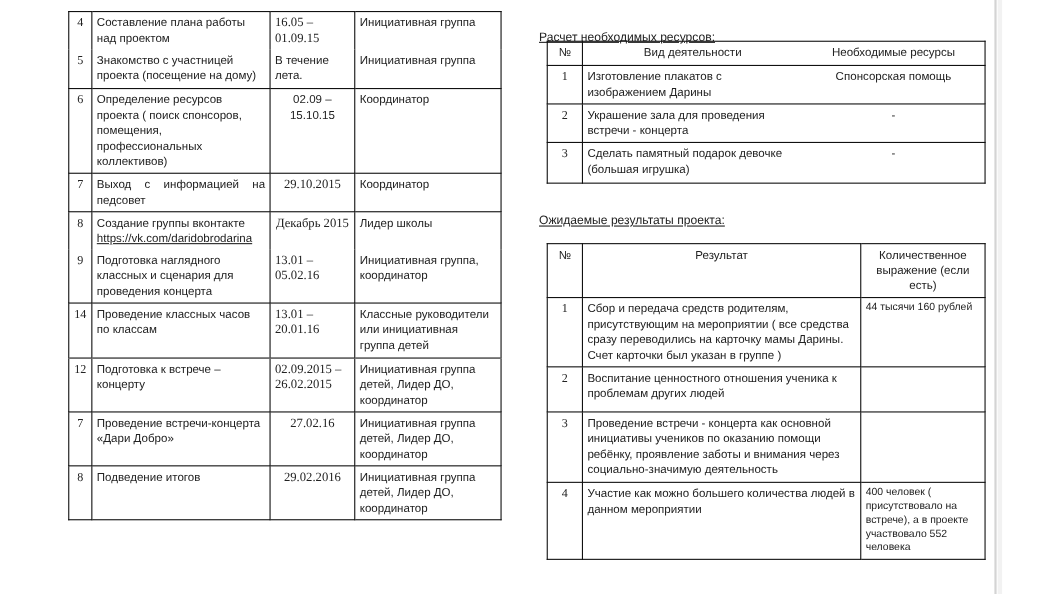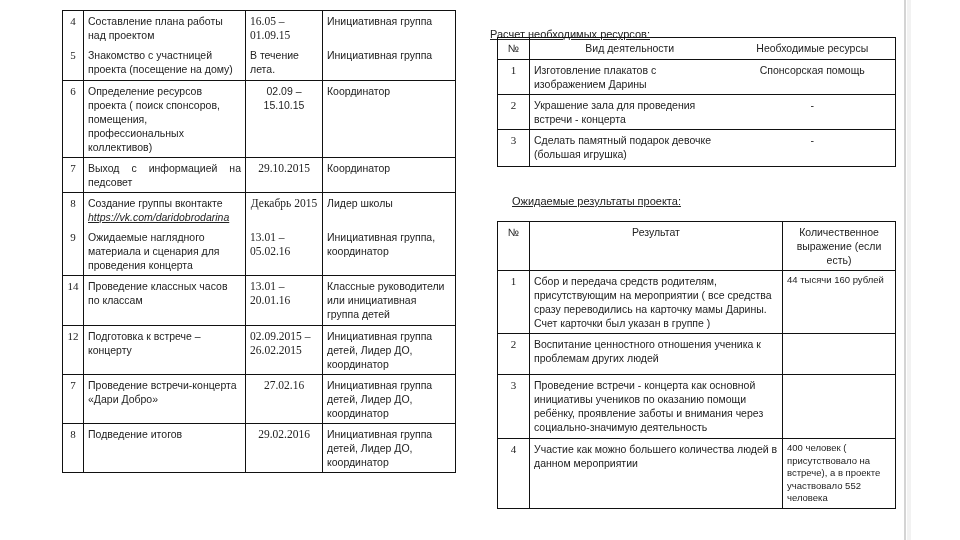--- a/index.html
+++ b/index.html
@@ -8,31 +8,31 @@
     font-family: "Liberation Sans", sans-serif; color: #222;
   }
   .page-edge { position: absolute; left: 904px; top: 0; width: 2px; height: 540px; background: #d4d4d4; }
   .page-edge2 { position: absolute; left: 907px; top: 0; width: 4px; height: 540px; background: #f2f2f2; }
 
   table { border-collapse: collapse; position: absolute; table-layout: fixed; }
   td, th { border: 1px solid #111; vertical-align: top; padding: 3px 4px; font-size: 10.5px; line-height: 14px; font-weight: normal; }
   .serif { font-family: "Liberation Serif", serif; font-size: 11.5px; }
   .num { text-align: center; font-family: "Liberation Serif", serif; font-size: 11px; padding-left: 1px; padding-right: 1px; }
   .center { text-align: center; }
-  .link { text-decoration: underline; color: #222; font-style: italic; }
+  .link { text-decoration: underline; color: #222; }
 
   
   #plan { left: 62px; top: 10px; width: 393px; }
   #plan td { border-top: 1px solid #111; }
   #plan .nob { border-top: none; }
   #plan .nobb { border-bottom: none; }
 
   .heading { position: absolute; font-size: 11px; text-decoration: underline; color: #222; }
   #res-heading { left: 490px; top: 28px; }
-  #exp-heading { left: 490px; top: 195px; margin-left: 22px; }
+  #exp-heading { left: 490px; top: 195px; }
 
   #resources { left: 497px; top: 37px; width: 398px; }
   #resources .nosep-r { border-right: none; margin-top: 22px; }
   #resources .nosep-l { border-left: none; text-align: center; }
 
   #results { left: 497px; top: 221px; width: 398px; }
   .small { font-size: 9.5px; line-height: 12.5px; }
 </style>
 </head>
 <body>
@@ -78,21 +78,21 @@
     <td class="num nobb">8</td>
     <td class="nobb">
       <span>Создание группы вконтакте</span><br>
       <a class="link">https://vk.com/daridobrodarina</a>
     </td>
     <td class="serif center nobb">Декабрь 2015</td>
     <td class="nobb">Лидер школы</td>
   </tr>
   <tr style="height:48px">
     <td class="num nob">9</td>
-    <td class="nob">Ожидаемые наглядного материала и сценария для проведения концерта</td>
+    <td class="nob">Подготовка наглядного классных и сценария для проведения концерта</td>
     <td class="serif nob">13.01 – 05.02.16</td>
     <td class="nob">Инициативная группа, координатор</td>
   </tr>
   <tr style="height:50px">
     <td class="num nobb">14</td>
     <td class="nobb">Проведение классных часов по классам</td>
     <td class="serif nobb">13.01 – 20.01.16</td>
     <td class="nobb">Классные руководители или инициативная группа детей</td>
   </tr>
   <tr style="height:48px">

